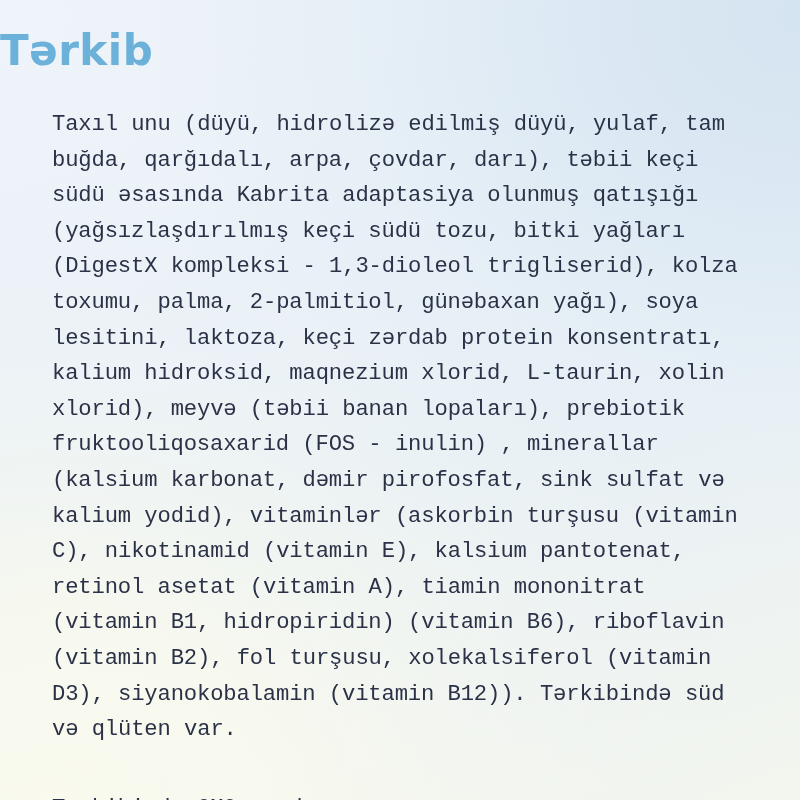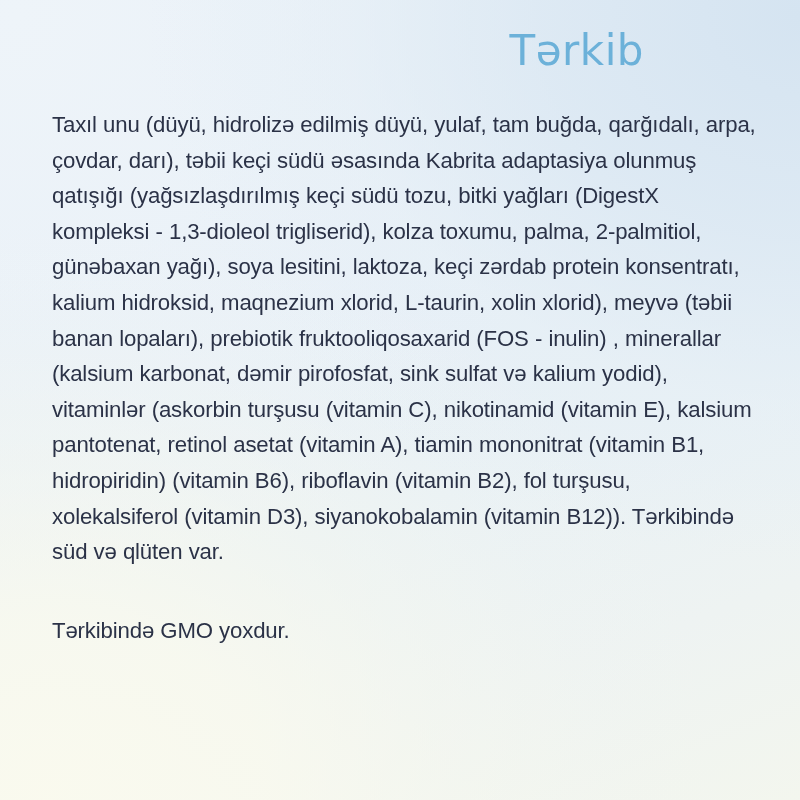--- a/index.html
+++ b/index.html
@@ -27,39 +27,39 @@
       radial-gradient(120% 100% at 100% 2%, rgba(213,228,241,1) 0%, rgba(219,232,243,0.85) 26%, rgba(228,238,246,0.45) 48%, rgba(233,241,247,0) 68%),
       radial-gradient(120% 120% at 2% 2%, rgba(238,244,249,1) 0%, rgba(235,242,248,0.7) 35%, rgba(233,241,247,0) 62%),
       linear-gradient(160deg, #eaf1f8 0%, #e8f0f7 35%, #e9f1f5 60%, #eef3f2 80%, #f3f6ee 100%);
   }
 
   .title {
     position: absolute;
     left: 0;
     top: 26px;
     width: 644px;
-    text-align: right;
+    text-align: left;
     font-family: "DejaVu Sans", sans-serif;
     font-size: 42px;
-    font-weight: normal;
+    font-weight: bold;
     letter-spacing: 0.5px;
     color: #6cb1d9;
     line-height: 1.2;
     -webkit-font-smoothing: antialiased;
   }
 
   .body-block {
     position: absolute;
     left: 52px;
     top: 107px;
     width: 706px;
   }
 
   .paragraph {
-    font-family: Liberation Sans, sans-serif;
+    font-family: Liberation Mono, monospace;
     font-size: 22.2px;
     line-height: 35.6px;
     color: #2b3247;
     letter-spacing: -0.15px;
     word-spacing: 0.2px;
     margin: 0;
     text-align: left;
     -webkit-font-smoothing: antialiased;
   }
 

